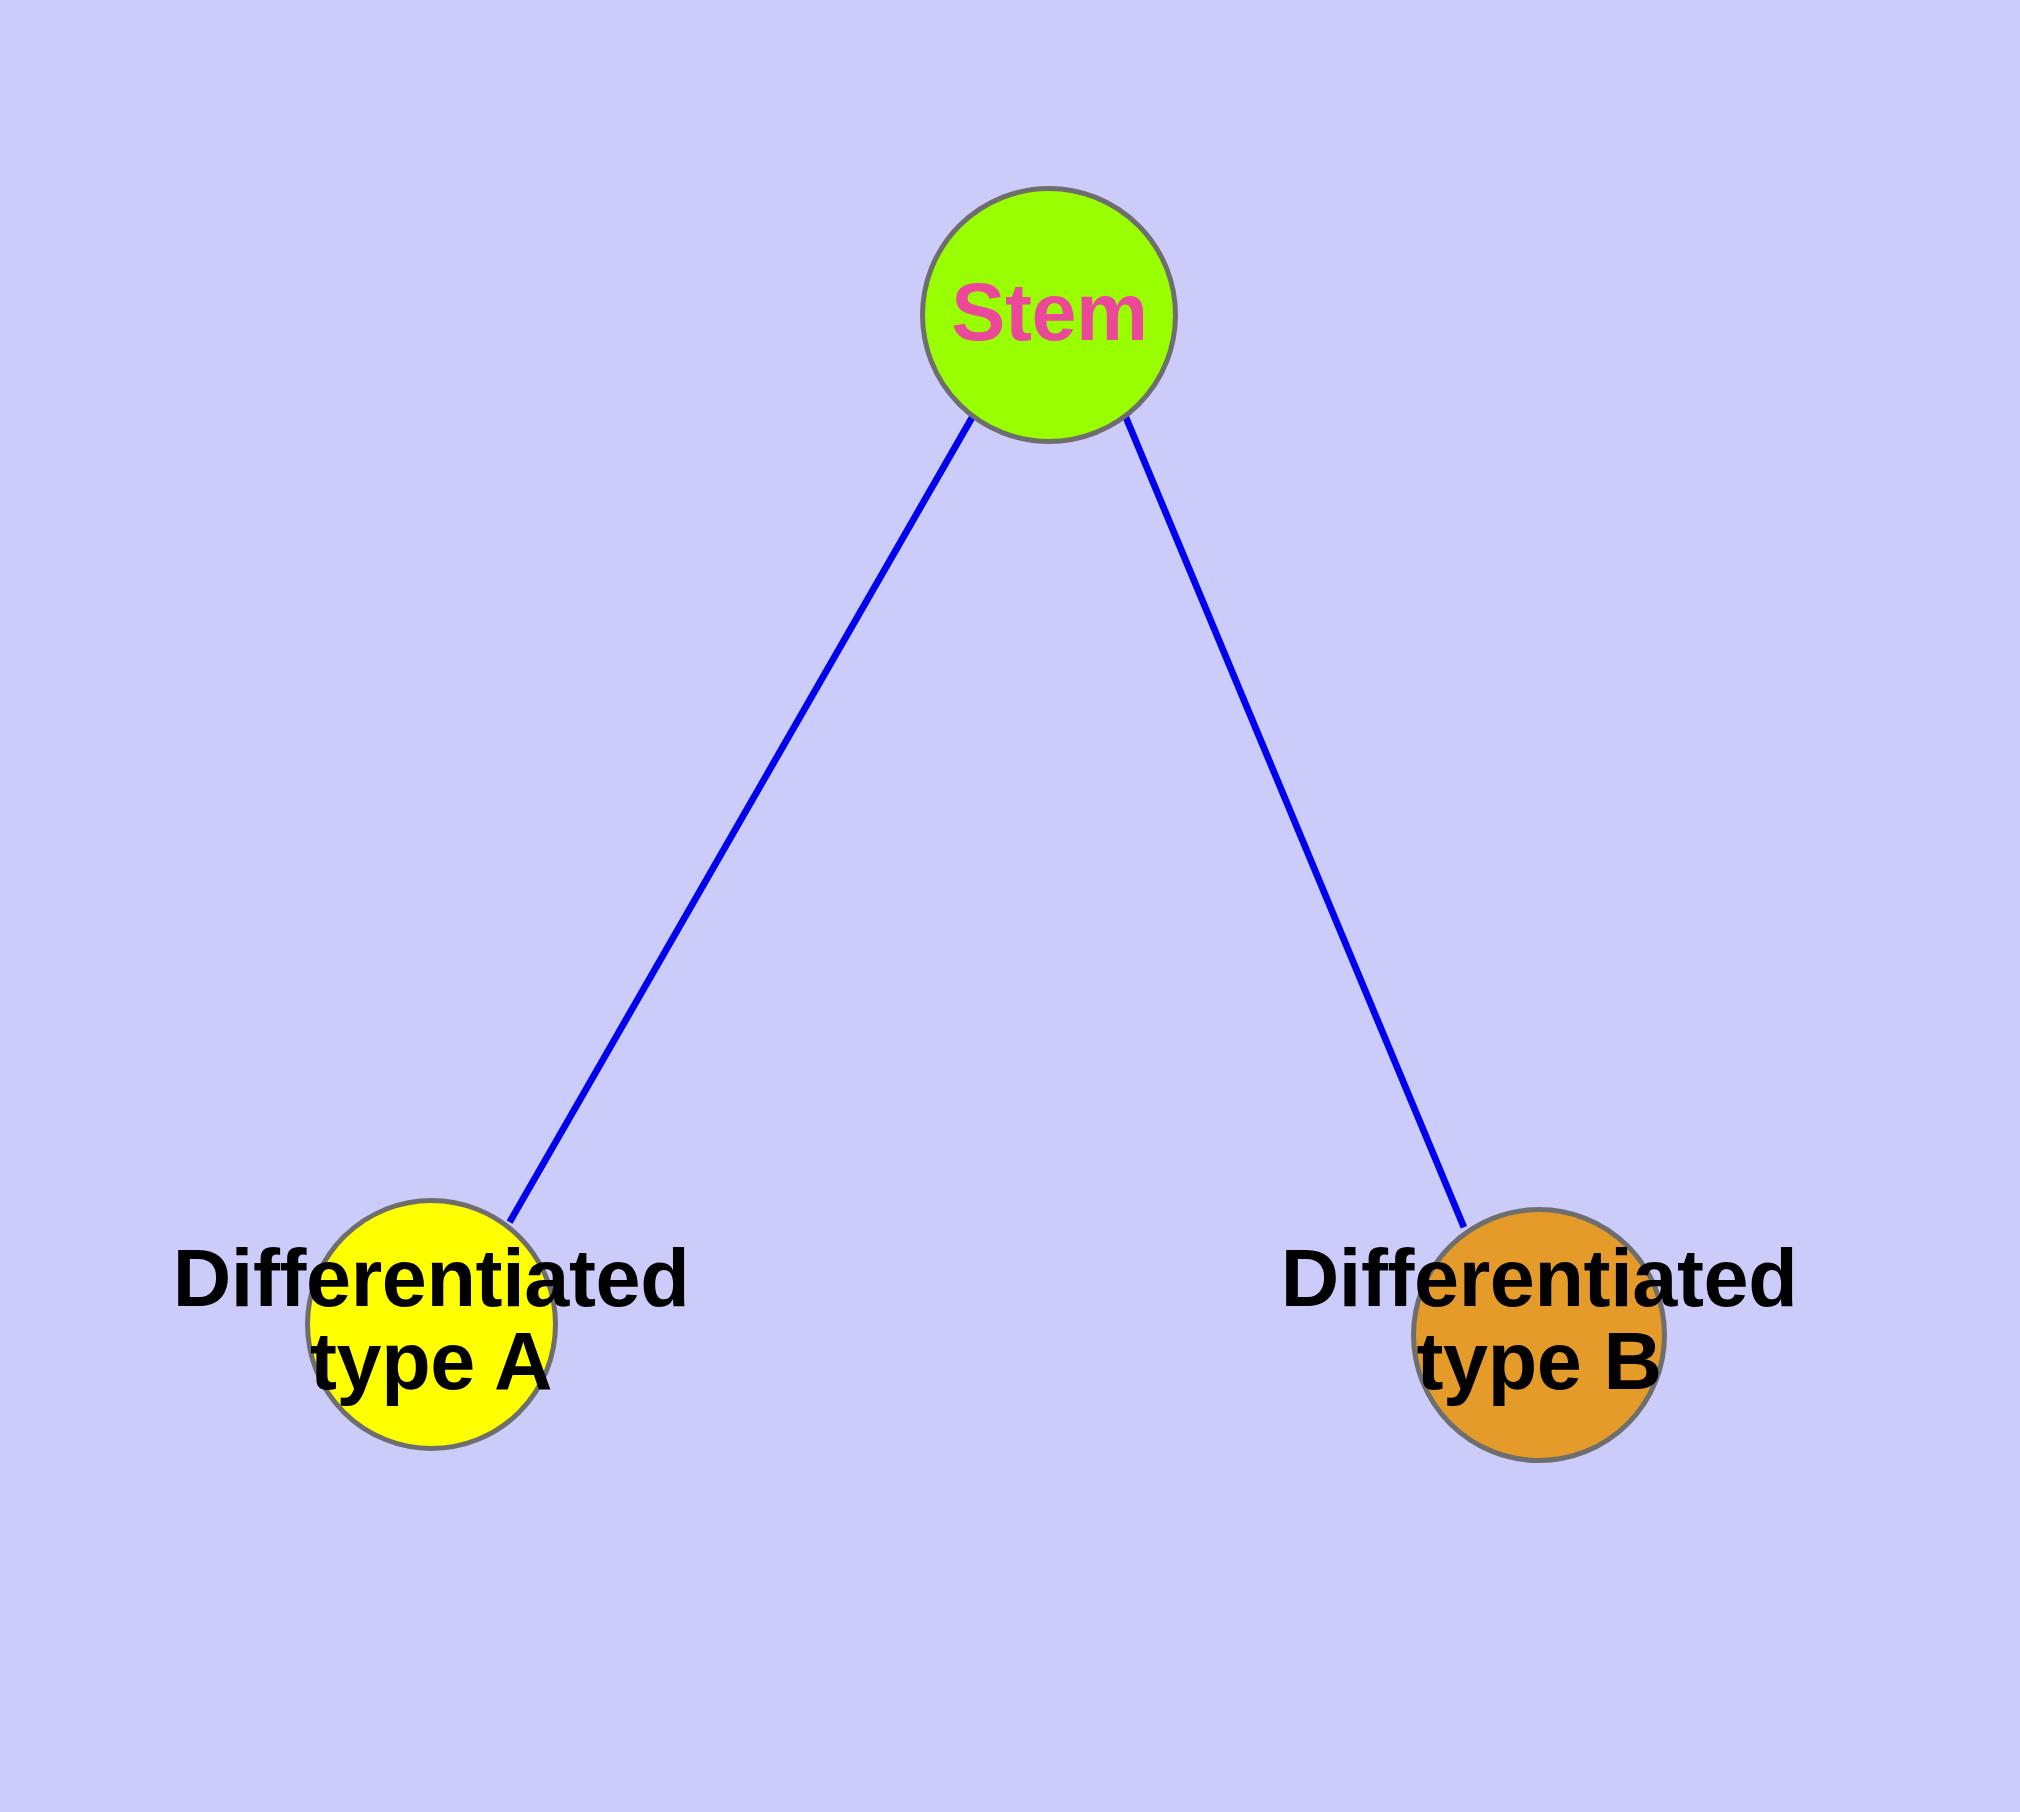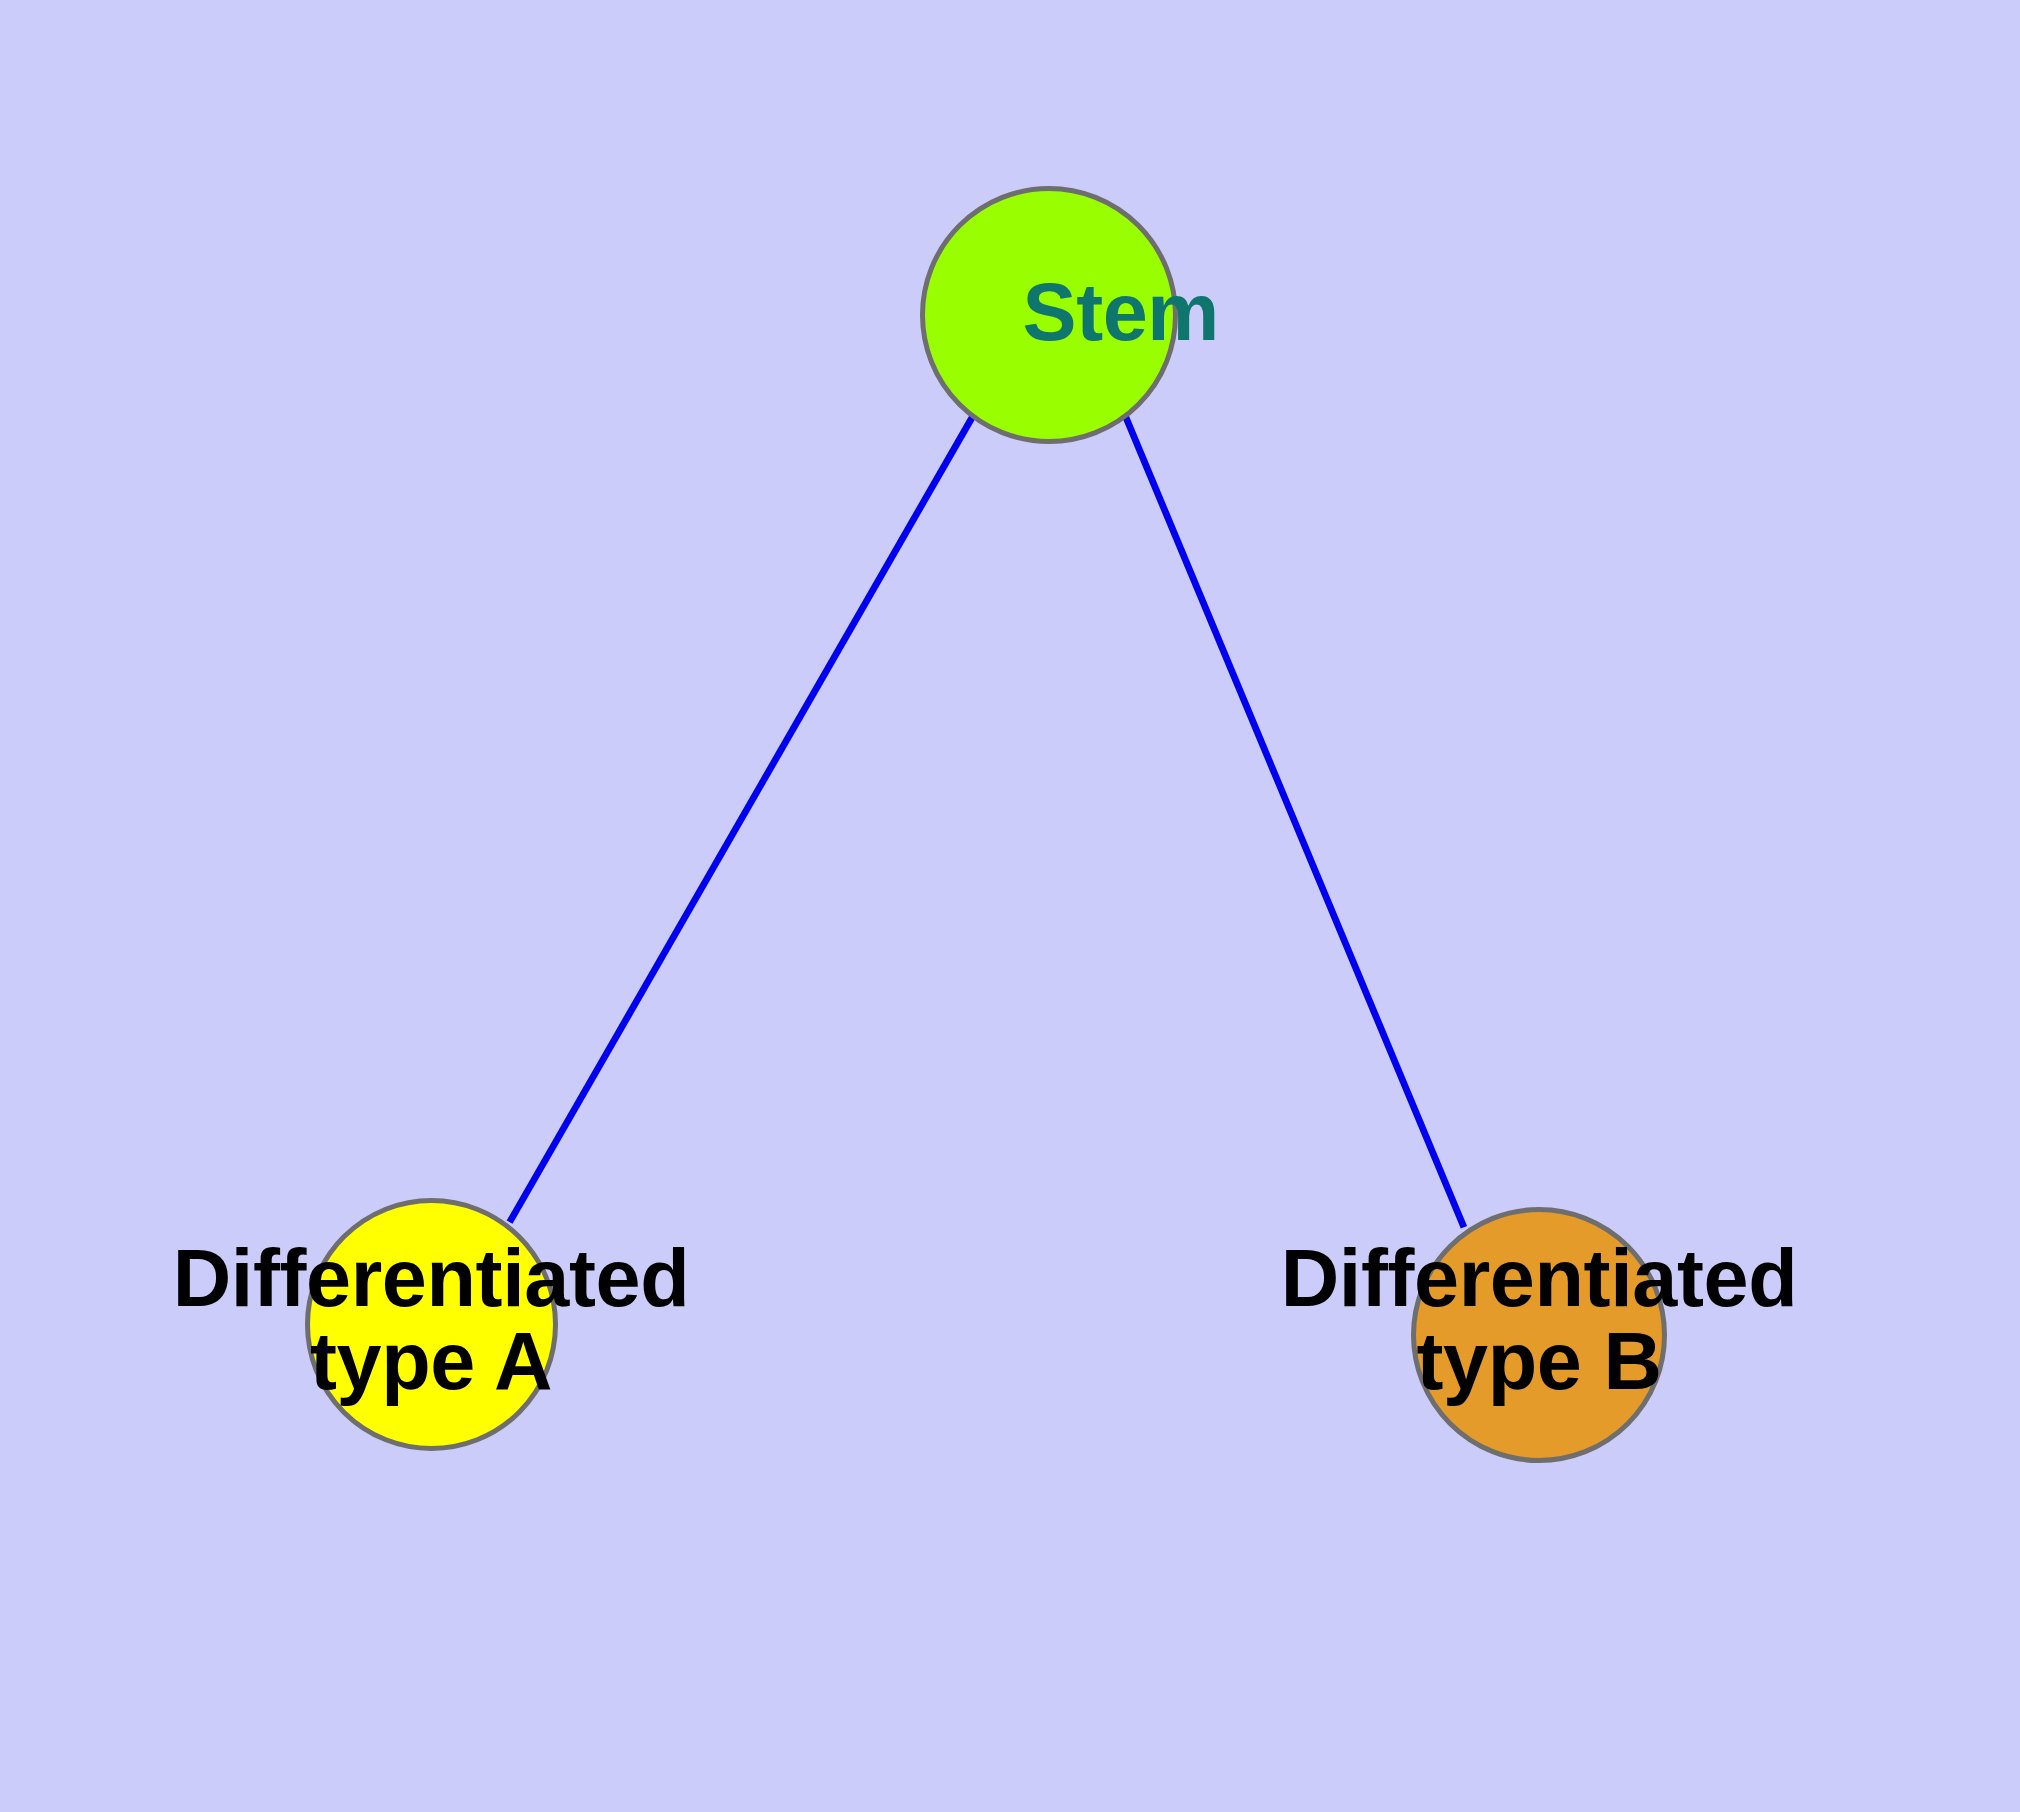--- a/index.html
+++ b/index.html
@@ -96,21 +96,21 @@
   <div id="graph-background" style="background: rgb(204, 204, 250); width: 2021px; height: 1812px;"></div>
 
   <svg id="edge-layer" viewBox="0 0 2384 2138" xmlns="http://www.w3.org/2000/svg">
     <line id="edge-a" x1="1147" y1="492" x2="601" y2="1442" stroke="#0000ee" stroke-width="8"></line>
     <line id="edge-b" x1="1328" y1="492" x2="1727" y2="1448" stroke="#0000ee" stroke-width="8"></line>
   </svg>
 
   <div id="node-layer">
 
     <div class="node" id="node-stem" style="left: 920px; top: 186px; width: 258px; height: 258px; background: rgb(153, 255, 0); border-color: rgb(110, 110, 110); border-width: 5.1px;"></div>
-    <div class="node-label" id="label-stem" style="color: #0f766e; text-align: right;">Stem</div>
+    <div class="node-label" id="label-stem" style="color: #ec4899;">Stem</div>
 
     <div class="node" id="node-diff-a" style="left: 305px; top: 1198px; width: 253px; height: 253px; background: rgb(255, 255, 0); border-color: rgb(110, 110, 110); border-width: 5.1px;"></div>
     <div class="node-label" id="label-diff-a" style="color: rgb(0, 0, 0);">Differentiated
 type A</div>
 
     <div class="node" id="node-diff-b" style="left: 1411px; top: 1207px; width: 256px; height: 256px; background: rgb(228, 155, 41); border-color: rgb(110, 110, 110); border-width: 5.1px;"></div>
     <div class="node-label" id="label-diff-b" style="color: rgb(0, 0, 0);">Differentiated
 type B</div>
 
   </div>

